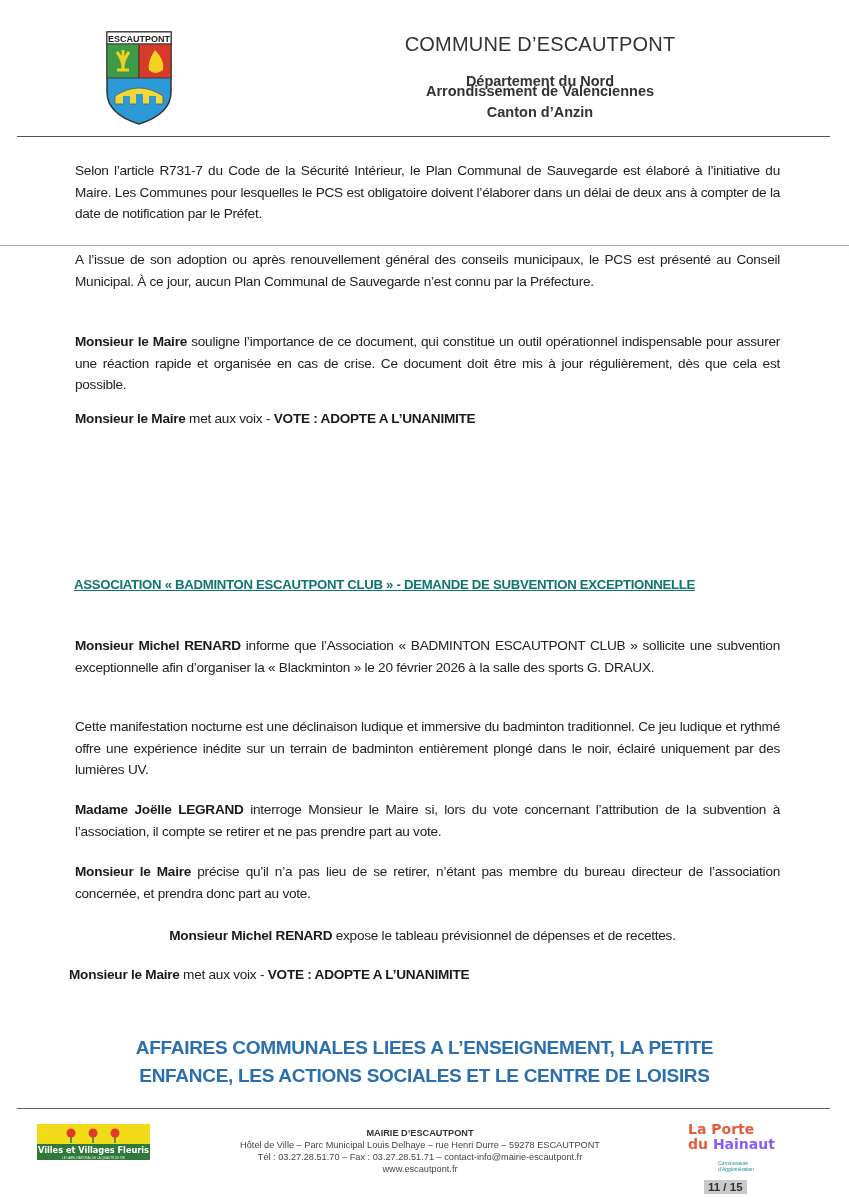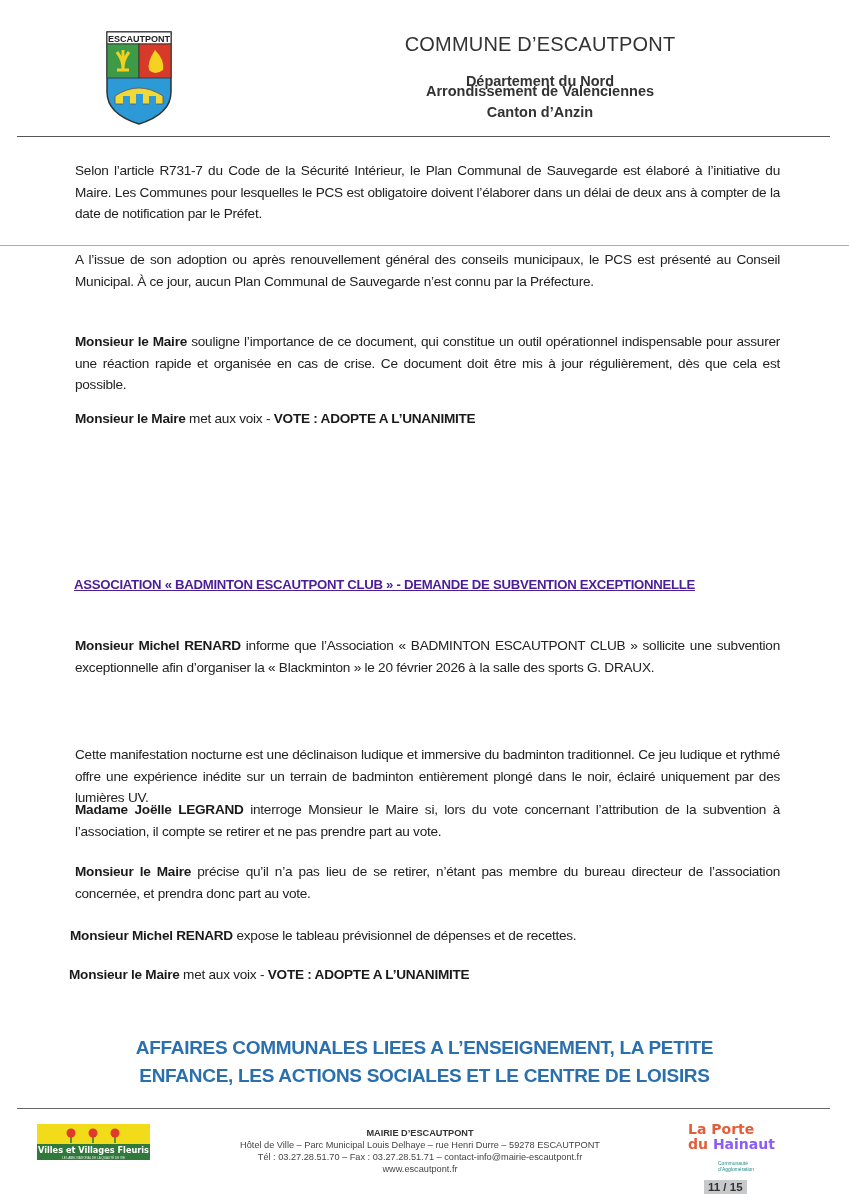--- a/index.html
+++ b/index.html
@@ -13,21 +13,21 @@
   .hdr-line { font-size: 14.5px; font-weight: bold; }
   .hdr-l1 { top: 62px; margin-top: 11px; } .hdr-l2 { top: 83px; } .hdr-l3 { top: 104px; }
   .rule-top { position: absolute; left: 17px; top: 136px; width: 813px; height: 0; border-top: 1.5px solid #555; }
   .scan-line { position: absolute; left: 0; top: 245px; width: 849px; height: 0; border-top: 1px solid #9bb2bf; }
 
   
   .p { position: absolute; left: 75px; width: 705px; font-family: "Liberation Sans", sans-serif; font-size: 13.6px; line-height: 21.5px; color: #222; text-align: justify; letter-spacing: -0.25px; }
   .p b { font-weight: bold; color: #1a1a1a; }
 
   .h-blue { position: absolute; left: 40px; width: 769px; text-align: center; font-family: "Liberation Sans", sans-serif; font-size: 19px; font-weight: bold; color: #2a6fae; line-height: 28px; letter-spacing: -0.3px; }
-  .sub-blue { position: absolute; left: 74px; width: 690px; text-align: left; font-family: "Liberation Sans", sans-serif; font-size: 13.2px; font-weight: bold; color: #4c1d95; text-decoration: underline; letter-spacing: -0.3px; }
+  .sub-blue { position: absolute; left: 74px; width: 690px; text-align: left; font-family: "Liberation Sans", sans-serif; font-size: 13.2px; font-weight: bold; color: #0f766e; text-decoration: underline; letter-spacing: -0.3px; }
 
   
   .rule-bottom { position: absolute; left: 17px; top: 1108px; width: 813px; border-top: 1.5px solid #666; }
   .vvf { position: absolute; left: 37px; top: 1124px; width: 113px; height: 36px; }
   .foot { position: absolute; left: 200px; width: 440px; text-align: center; font-family: "Liberation Sans", sans-serif; font-size: 9.2px; color: #444; line-height: 12px; }
   .foot-title { top: 1127px; font-weight: bold; color: #333; }
   .foot-l1 { top: 1139px; } .foot-l2 { top: 1151px; } .foot-l3 { top: 1163px; }
   .lph { position: absolute; left: 688px; top: 1122px; width: 100px; font-family: "DejaVu Sans", sans-serif; font-weight: bold; font-size: 14px; line-height: 15px; }
   .lph .orange { color: #e35d3a; }
   .lph .teal { color: #8b5cf6; text-align: right; }
@@ -67,28 +67,28 @@
   </div>
   <div class="p" style="top:408px; text-align:left;">
     <b>Monsieur le Maire</b><span> met aux voix - </span><b>VOTE : ADOPTE A L’UNANIMITE</b>
   </div>
 
   <div class="sub-blue" style="top:577px;">ASSOCIATION « BADMINTON ESCAUTPONT CLUB » - DEMANDE DE SUBVENTION EXCEPTIONNELLE</div>
 
   <div class="p" style="top:635px;">
     <b>Monsieur Michel RENARD</b><span> informe que l’Association « BADMINTON ESCAUTPONT CLUB » sollicite une subvention exceptionnelle afin d’organiser la « Blackminton » le 20 février 2026 à la salle des sports G. DRAUX.</span>
   </div>
-  <div class="p" style="top:716px;margin-top:28px;">Cette manifestation nocturne est une déclinaison ludique et immersive du badminton traditionnel. Ce jeu ludique et rythmé offre une expérience inédite sur un terrain de badminton entièrement plongé dans le noir, éclairé uniquement par des lumières UV.</div>
+  <div class="p" style="top:716px;">Cette manifestation nocturne est une déclinaison ludique et immersive du badminton traditionnel. Ce jeu ludique et rythmé offre une expérience inédite sur un terrain de badminton entièrement plongé dans le noir, éclairé uniquement par des lumières UV.</div>
   <div class="p" style="top:799px;">
     <b>Madame Joëlle LEGRAND</b><span> interroge Monsieur le Maire si, lors du vote concernant l’attribution de la subvention à l’association, il compte se retirer et ne pas prendre part au vote.</span>
   </div>
   <div class="p" style="top:861px;">
     <b>Monsieur le Maire</b><span> précise qu’il n’a pas lieu de se retirer, n’étant pas membre du bureau directeur de l’association concernée, et prendra donc part au vote.</span>
   </div>
-  <div class="p" style="top:925px; left:70px; text-align:left;">
+  <div class="p" style="top:925px; left:70px; text-align:center;">
     <b>Monsieur Michel RENARD</b><span> expose le tableau prévisionnel de dépenses et de recettes.</span>
   </div>
   <div class="p" style="top:964px; left:69px; text-align:left;">
     <b>Monsieur le Maire</b><span> met aux voix - </span><b>VOTE : ADOPTE A L’UNANIMITE</b>
   </div>
 
   <div class="h-blue" style="top:1034px;">
     <div>AFFAIRES COMMUNALES LIEES A L’ENSEIGNEMENT, LA PETITE</div>
     <div>ENFANCE, LES ACTIONS SOCIALES ET LE CENTRE DE LOISIRS</div>
   </div>

